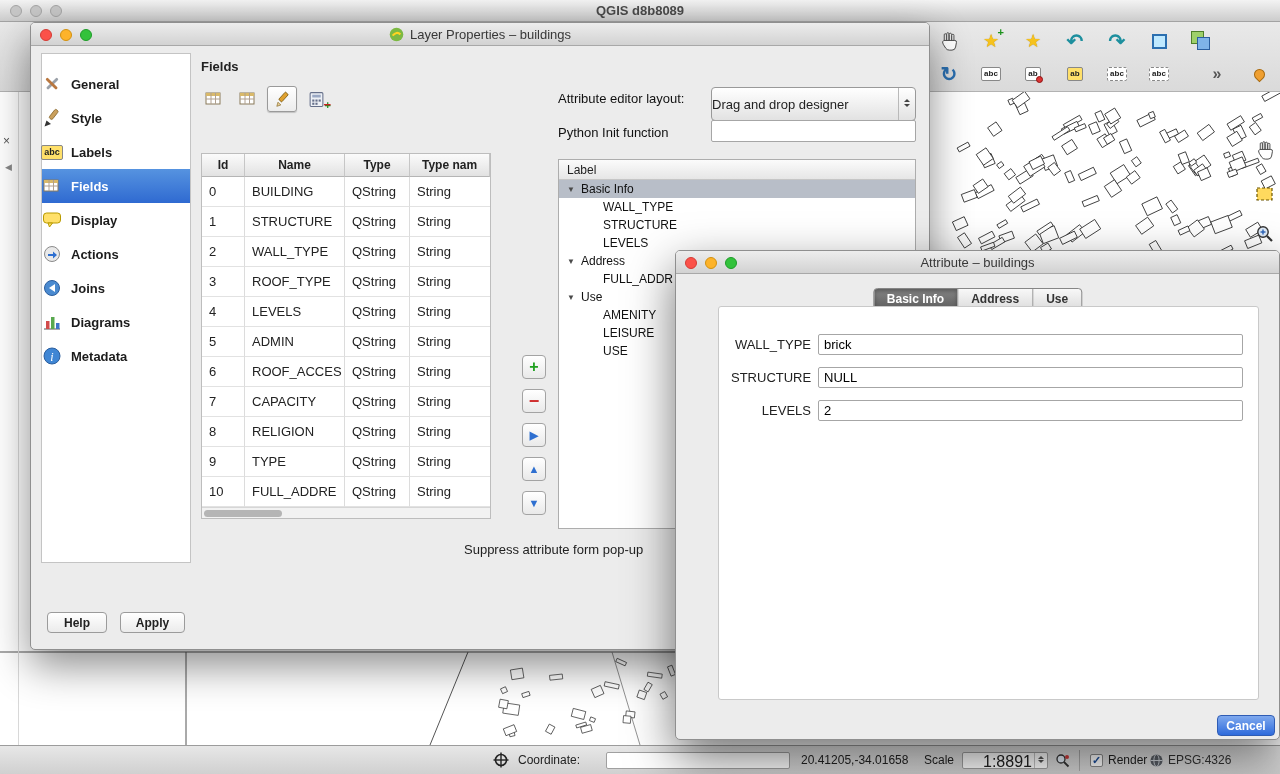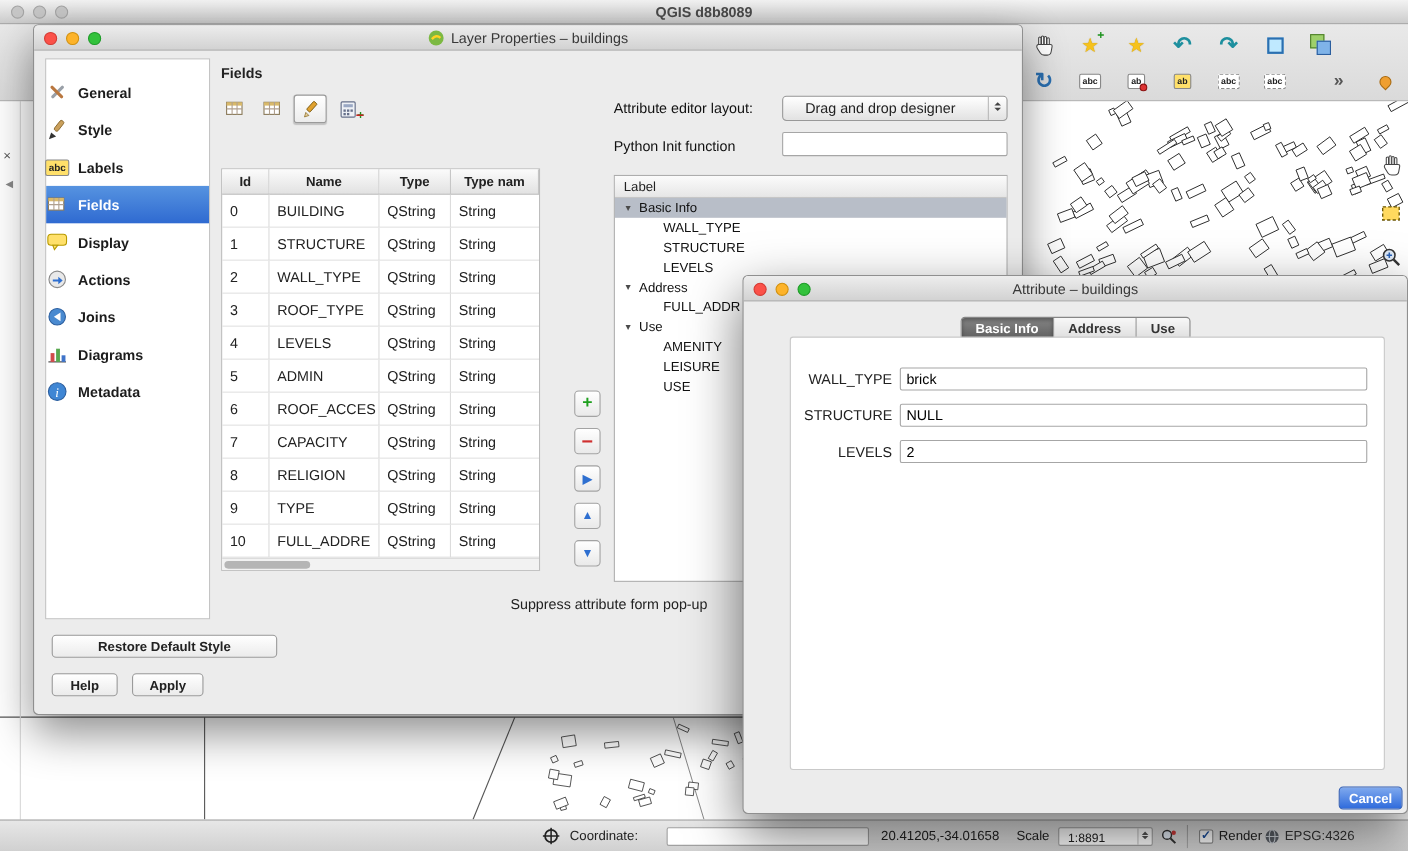--- a/index.html
+++ b/index.html
@@ -44,21 +44,21 @@
   .r0{top:44px}.r1{top:88px}.r2{top:128px}
 
   
   .statusbar{position:absolute;left:0;bottom:0;right:0;height:29px;
     background:linear-gradient(#e7e7e7,#d0d0d0);border-top:1px solid #9c9c9c;z-index:5}
   .sb-text{position:absolute;top:0;height:28px;display:flex;align-items:center;font-size:12px;color:#222}
   .sb-icon{position:absolute;top:6px}
   .sb-input{position:absolute;top:6px;height:17px;border:1px solid #a0a0a0;border-radius:2px;
     font-size:12px;padding:0 4px;background:#fff;font-family:"Liberation Sans",sans-serif}
   .sb-combo{position:absolute;top:6px;height:17px;width:86px;background:#fff;border:1px solid #a0a0a0;
-    border-radius:2px;display:flex;align-items:flex-end;font-size:11px;padding-left:8px}
+    border-radius:2px;display:flex;align-items:flex-start;font-size:16px;padding-left:20px}
   .spin{margin-left:auto;width:13px;height:100%;border-left:1px solid #c4c4c4;display:flex;
     flex-direction:column;align-items:center;justify-content:center;gap:1px}
   .spin i{display:block;width:0;height:0;border:3px solid transparent}
   .spin .up{border-bottom-color:#555;margin-top:-2px}
   .spin .dn{border-top-color:#555}
   .sb-sep{position:absolute;top:4px;width:1px;height:21px;background:#aaa}
   .sb-check{position:absolute;top:8px;width:13px;height:13px;background:#fff;border:1px solid #8b8b8b;
     border-radius:2px;display:flex;align-items:center;justify-content:center;font-size:11px;color:#1c4f9c;font-weight:bold;line-height:1}
 
   
@@ -98,22 +98,22 @@
   .hscroll{position:relative;height:11px;background:#f2f2f2;border-top:1px solid #d6d6d6}
   .thumb{position:absolute;left:2px;top:2px;width:78px;height:7px;background:#b5b5b5;border-radius:4px}
 
   .dbtn{position:absolute;left:491px;width:24px;height:24px;border:1px solid #a3a3a3;border-radius:4px;
     background:linear-gradient(#ffffff,#e9e9e9);display:flex;align-items:center;justify-content:center;font-weight:bold}
   .dbtn.green{color:#1fa01f;font-size:16px}
   .dbtn.red{color:#cf2f2f;font-size:18px}
   .dbtn.blue{color:#2e6fd0;font-size:11px}
 
   .lp-label{position:absolute;font-size:13px;color:#111}
-  .popup{position:absolute;left:680px;top:41px;width:205px;height:23px;border:1px solid #999;border-radius:4px;
-    background:linear-gradient(#fff,#e2e2e2);font-size:13px;display:flex;align-items:center;padding-left:20px}
+  .popup{position:absolute;left:680px;top:41px;width:205px;height:34px;border:1px solid #999;border-radius:4px;
+    background:linear-gradient(#fff,#e2e2e2);font-size:13px;display:flex;align-items:center;padding-left:0}
   .popup-arrows{margin-left:auto;width:17px;height:100%;border-left:1px solid #b9b9b9;display:flex;
     flex-direction:column;align-items:center;justify-content:center;gap:2px}
   .popup-arrows i{display:block;width:0;height:0;border:3.5px solid transparent}
   .popup-arrows .up{border-bottom-color:#444;margin-top:-3px}
   .popup-arrows .dn{border-top-color:#444}
   .text-input{border:1px solid #a6a6a6;border-radius:2px;background:#fff;font-size:13px;padding:0 5px;
     font-family:"Liberation Sans",sans-serif}
   .lp-python-input{position:absolute;left:680px;top:74px;width:205px;height:22px}
 
   .lp-tree{position:absolute;left:527px;top:113px;width:358px;height:370px;background:#fff;border:1px solid #adadad}
@@ -696,21 +696,20 @@
               <div class="tlabel child">LEISURE</div>
             </div>
             <div class="tree-item">
               <div class="tlabel child">USE</div>
             </div>
           </div>
       </div>
 
       <div class="lp-suppress">Suppress attribute form pop-up</div>
       <div class="lp-style-buttons" id="lp-style-buttons">
-          <button class="mac-btn sbtn0">Restore Default Style</button>
         </div>
       <button class="mac-btn lp-help">Help</button>
       <button class="mac-btn lp-apply">Apply</button>
     </div>
   </div>
 
   <div class="dialog attr">
     <div class="titlebar">
       <div class="lights">
         <span class="light red"></span>

